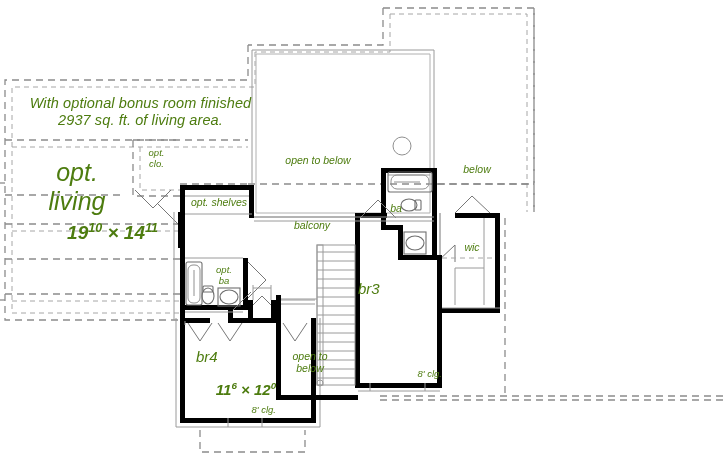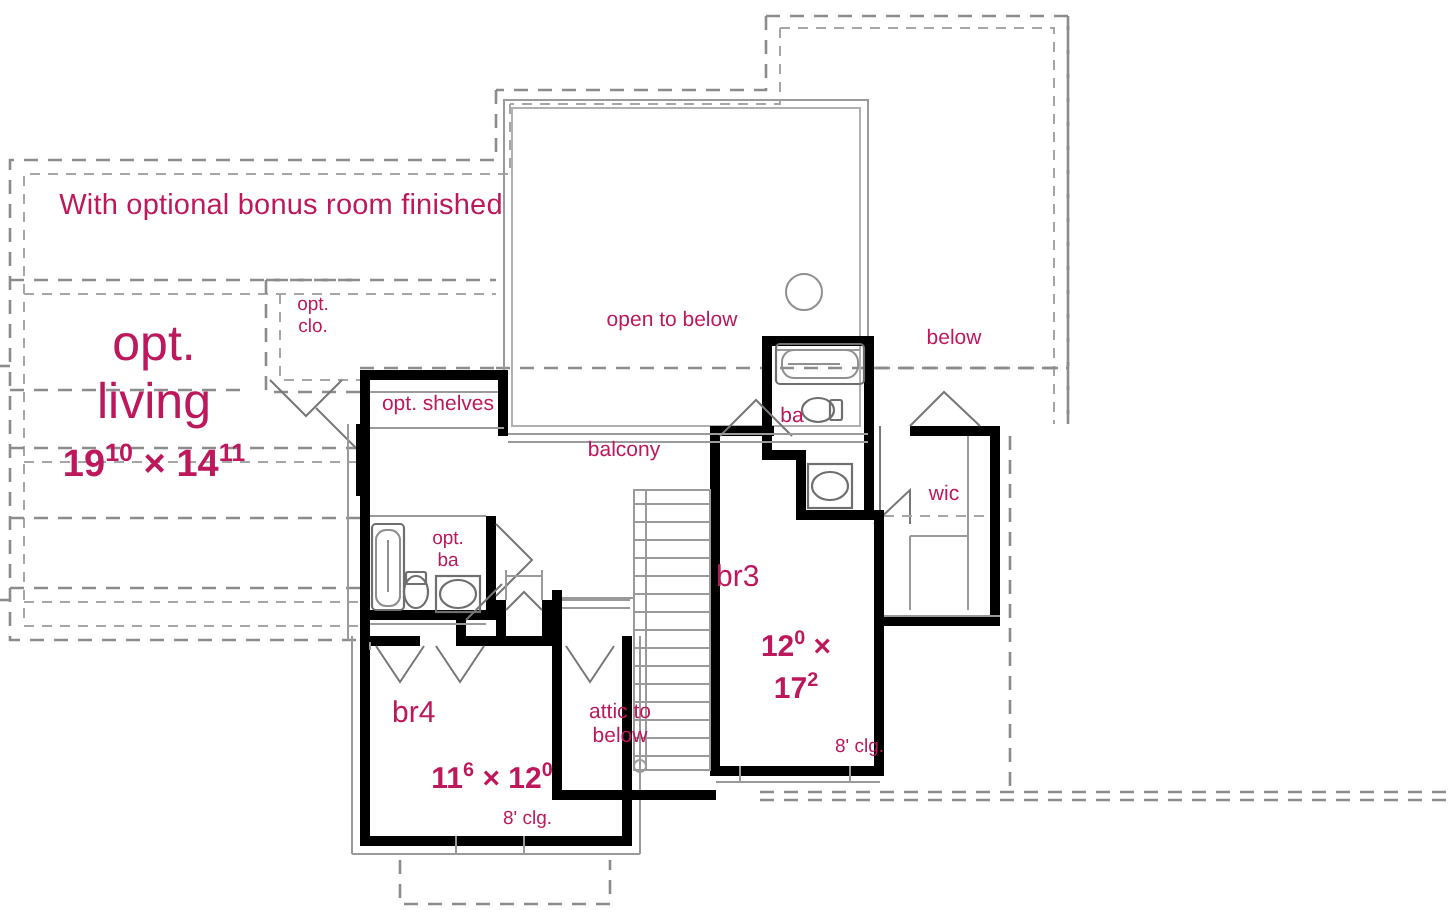--- a/index.html
+++ b/index.html
@@ -17,24 +17,25 @@
     background: #ffffff;
     overflow: hidden;
   }
   #plan svg {
     position: absolute;
     left: 0;
     top: 0;
   }
   .lbl {
     position: absolute;
-    color: #be185d;
+    color: #4d7c0f;
     white-space: nowrap;
     line-height: 1.15;
     user-select: none;
+    font-style: italic;
   }
   .lbl-note {
     font-size: 14.5px;
     text-align: center;
     letter-spacing: 0.1px;
   }
   .lbl-room-big {
     font-size: 25px;
     text-align: center;
   }
@@ -315,43 +316,44 @@
       <path class="dash" d="M 380 400 L 725 400"></path>
       <path class="dash" d="M 200 430 L 200 452 L 305 452 L 305 430"></path>
     </g>
 
     <path class="thin" d="M 442 308 L 500 308"></path>
 
   </svg>
 
   <div class="lbl lbl-note" style="left:8px; top:95px; width:265px;">
     <div>With optional bonus room finished</div>
+    <div>2937 sq. ft. of living area.</div>
   </div>
 
   <div class="lbl lbl-room-big" style="left:12px; top:158px; width:130px;">
     <div>opt.</div>
     <div>living</div>
   </div>
 
-  <div class="lbl lbl-dim-big" style="left:12px; top:222px; width:130px;">
+  <div class="lbl lbl-dim-big" style="left:28px; top:222px; width:130px;text-align:right;">
     <span>19</span><sup>10</sup>
     <span>×</span>
     <span>14</span><sup>11</sup>
   </div>
 
   <div class="lbl lbl-tiny" style="left:133px; top:148px; width:47px;">
     <div>opt.</div>
     <div>clo.</div>
   </div>
 
   <div class="lbl lbl-small" style="left:184px; top:196px; width:70px;">
     <span>opt. shelves</span>
   </div>
 
-  <div class="lbl lbl-small" style="left:253px; top:154px; width:130px;margin-left:18px;">
+  <div class="lbl lbl-small" style="left:253px; top:154px; width:130px;">
     <span>open to below</span>
   </div>
 
   <div class="lbl lbl-small" style="left:272px; top:219px; width:80px;">
     <span>balcony</span>
   </div>
 
   <div class="lbl lbl-small" style="left:384px; top:202px; width:24px;">
     <span>ba</span>
   </div>
@@ -366,36 +368,27 @@
 
   <div class="lbl lbl-tiny" style="left:204px; top:265px; width:40px;">
     <div>opt.</div>
     <div>ba</div>
   </div>
 
   <div class="lbl lbl-room-mid" style="left:358px; top:280px; width:80px;">
     <span>br3</span>
   </div>
 
-  <div class="lbl lbl-dim-mid" style="left:358px; top:315px; width:80px;">
-    <div>
-      <span>12</span><sup>0</sup>
-      <span>×</span>
-    </div>
-    <div style="margin-top:4px;">
-      <span>17</span><sup>2</sup>
-    </div>
-  </div>
 
   <div class="lbl lbl-clg" style="left:398px; top:369px; width:44px;">
     <span>8' clg.</span>
   </div>
 
   <div class="lbl lbl-small" style="left:283px; top:350px; width:54px;">
-    <div>attic to</div>
+    <div>open to</div>
     <div>below</div>
   </div>
 
   <div class="lbl lbl-room-mid" style="left:196px; top:348px; width:100px;">
     <span>br4</span>
   </div>
 
   <div class="lbl lbl-dim-mid" style="left:186px; top:381px; width:120px;">
     <span>11</span><sup>6</sup>
     <span>×</span>

